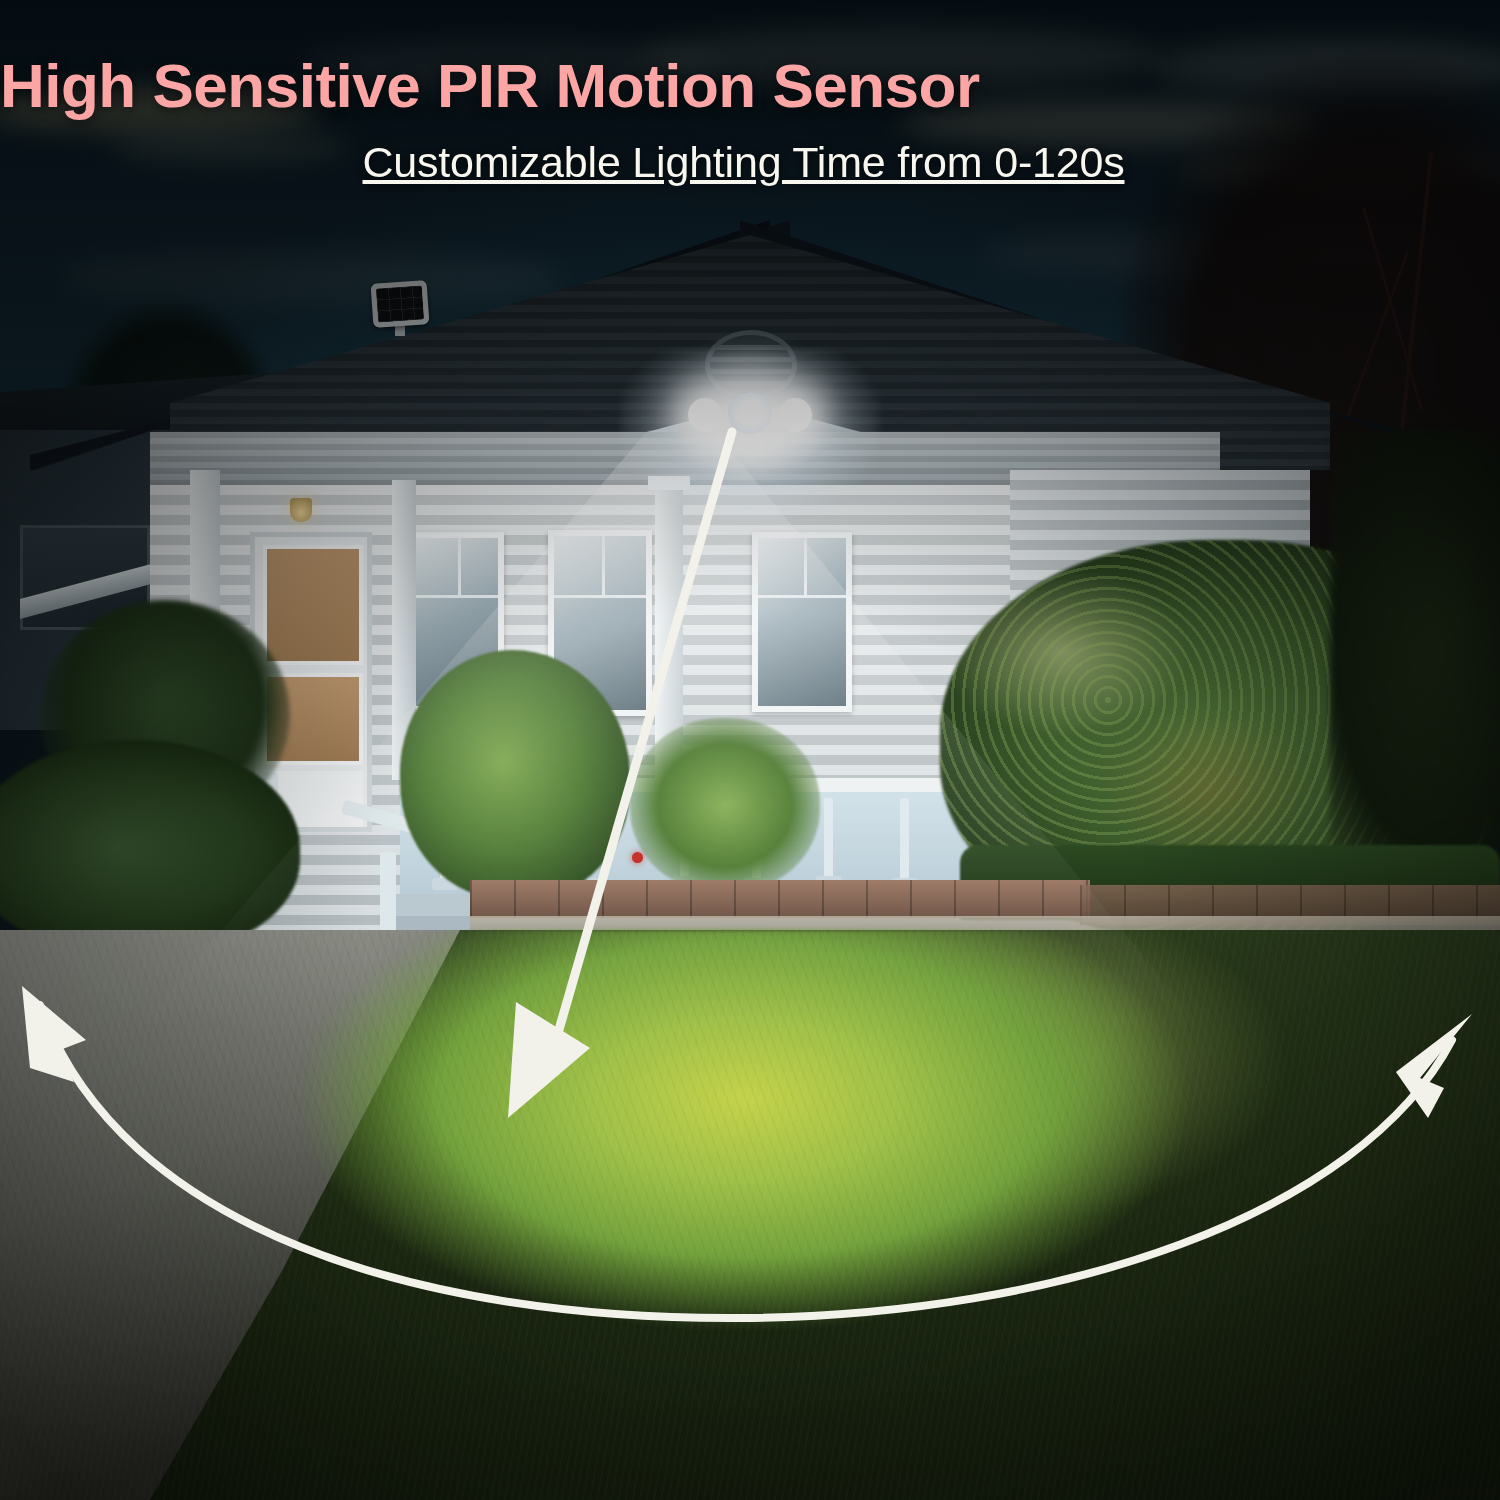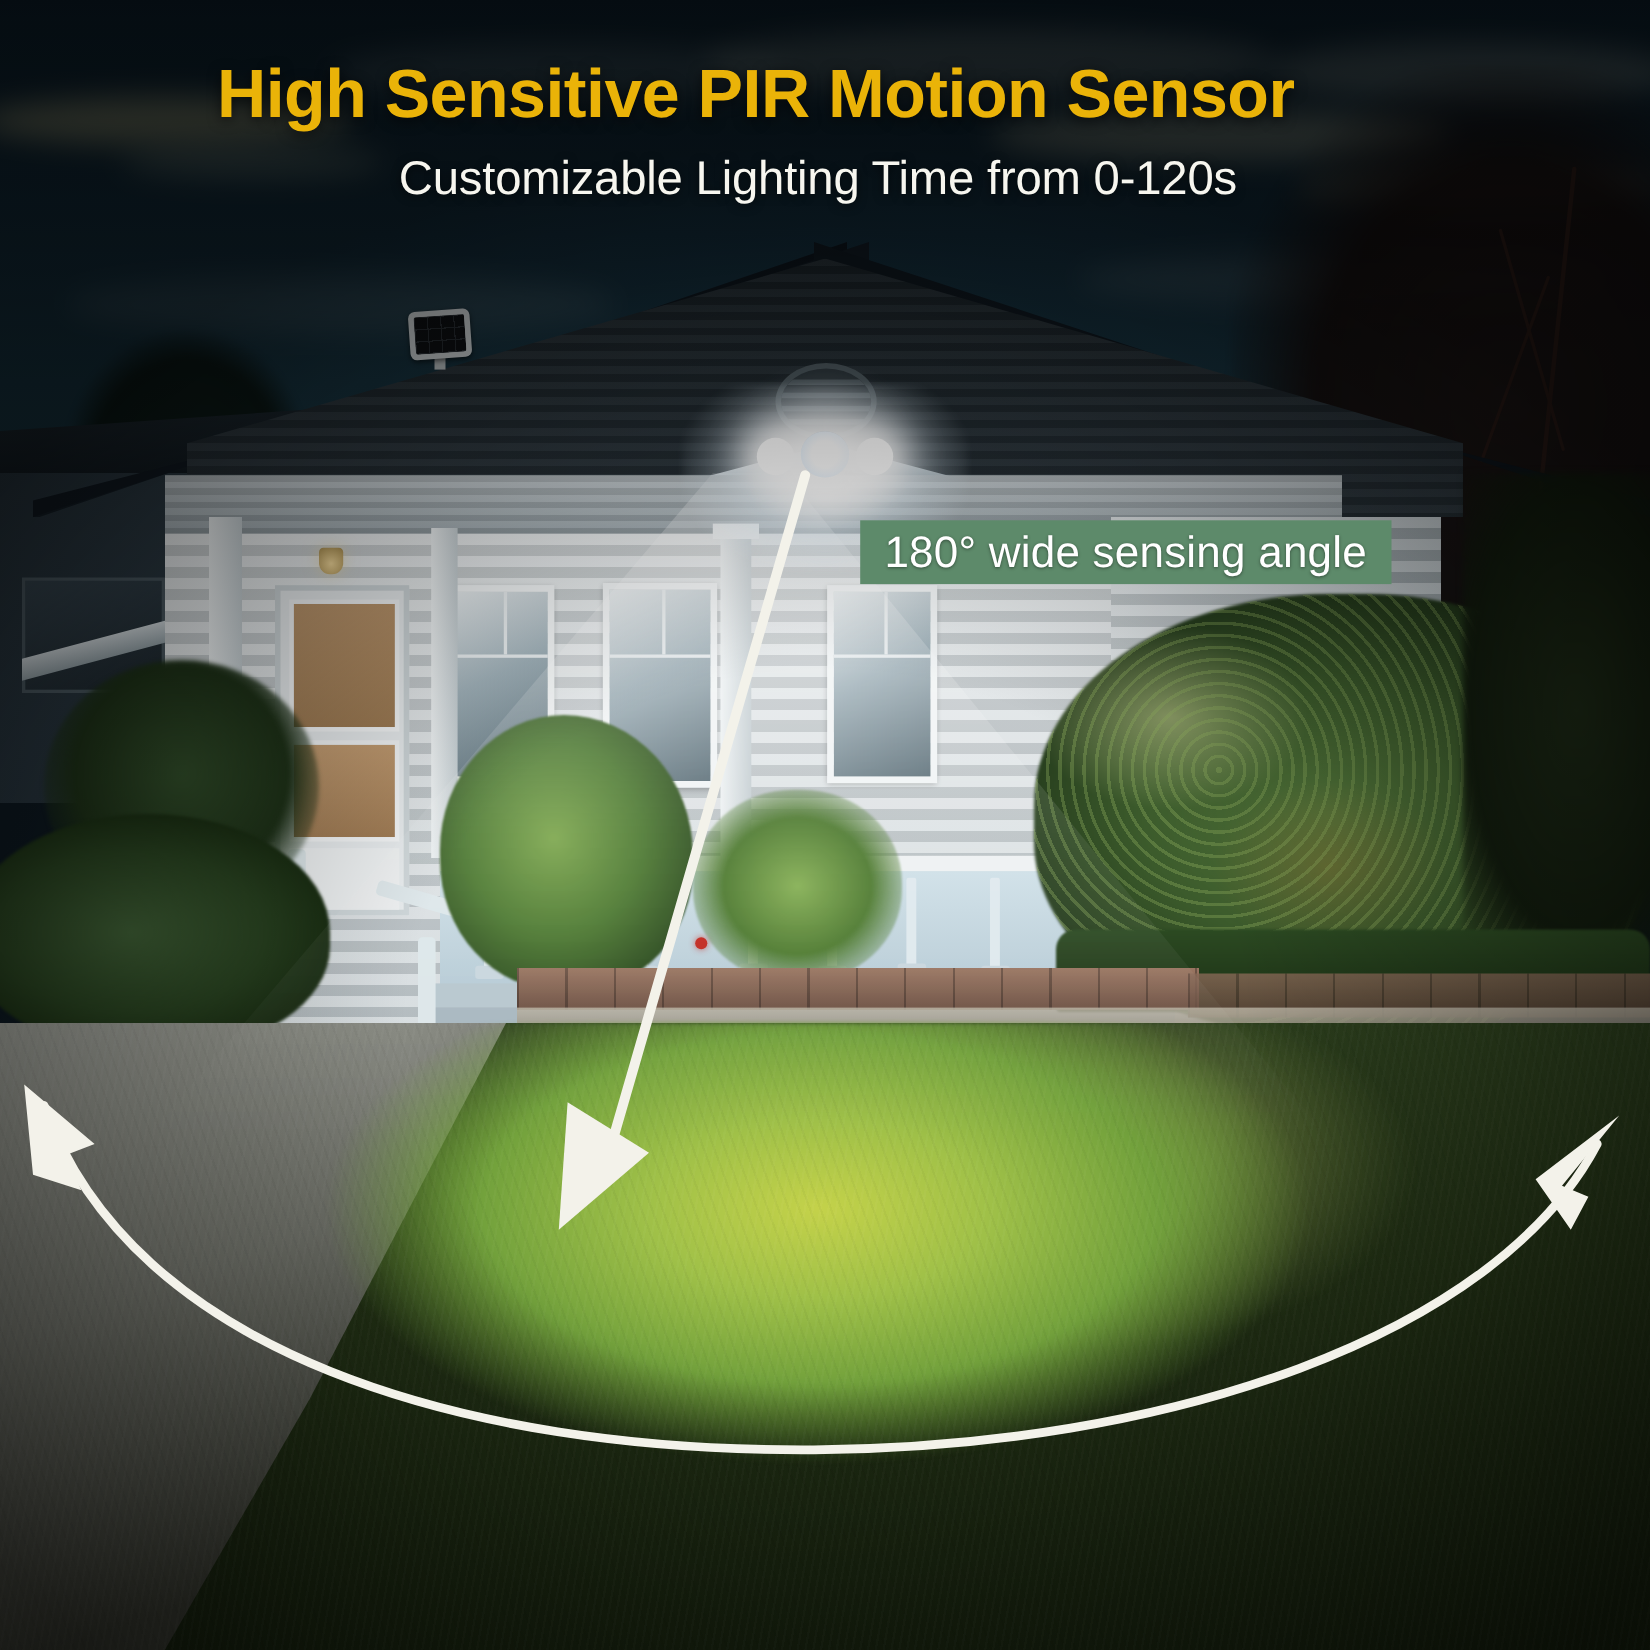--- a/index.html
+++ b/index.html
@@ -224,26 +224,26 @@
 
   .label{position:absolute;display:flex;align-items:center;
     color:#fff;white-space:nowrap;letter-spacing:.2px;
     text-shadow:0 1px 3px rgba(0,0,0,.45);}
   .label-angle{left:782px;top:473px;height:58px;padding:0 22px;font-size:40px;
     background:#5d8a6a;}
   .label-distance{left:262px;top:1114px;height:62px;padding:0 22px;font-size:42px;
     background:#4a6e52;}
 
   
-  .title{position:absolute;left:0;top:50px;width:1374px;text-align:center;
-    font-size:62px;font-weight:bold;color:#eab308;letter-spacing:-.5px;
+  .title{position:absolute;left:0;top:50px;width:1374px;text-align:left;
+    font-size:62px;font-weight:bold;color:#fca5a5;letter-spacing:-.5px;
     text-shadow:0 3px 12px rgba(0,0,0,.6);}
   .subtitle{position:absolute;left:0;top:138px;width:1487px;text-align:center;
     font-size:43px;color:#f7f6ef;letter-spacing:-.2px;
-    text-shadow:0 2px 9px rgba(0,0,0,.6);}
+    text-shadow:0 2px 9px rgba(0,0,0,.6);text-decoration:underline;}
 </style>
 </head>
 <body>
 
 <div class="stage">
 
   <div class="sky">
     <div class="cloud c1"></div>
     <div class="cloud c2"></div>
     <div class="cloud c3"></div>
@@ -392,16 +392,15 @@
 
     <polygon points="1472,1014 1420,1078 1444,1088 1428,1118 1396,1072" fill="#f3f2ea"></polygon>
 
     <path d="M 732 432 L 556 1040" fill="none" stroke="#f3f2ea" stroke-width="9" stroke-linecap="round"></path>
     <polygon points="508,1118 516,1002 590,1048" fill="#f3f2ea"></polygon>
   </svg>
 
   <div class="title">High Sensitive PIR Motion Sensor</div>
   <div class="subtitle">Customizable Lighting Time from 0-120s</div>
 
-  <div class="label label-angle" style="background: rgb(93, 138, 106);">180° wide sensing angle</div>
 
 
 </div>
 
 </body></html>

